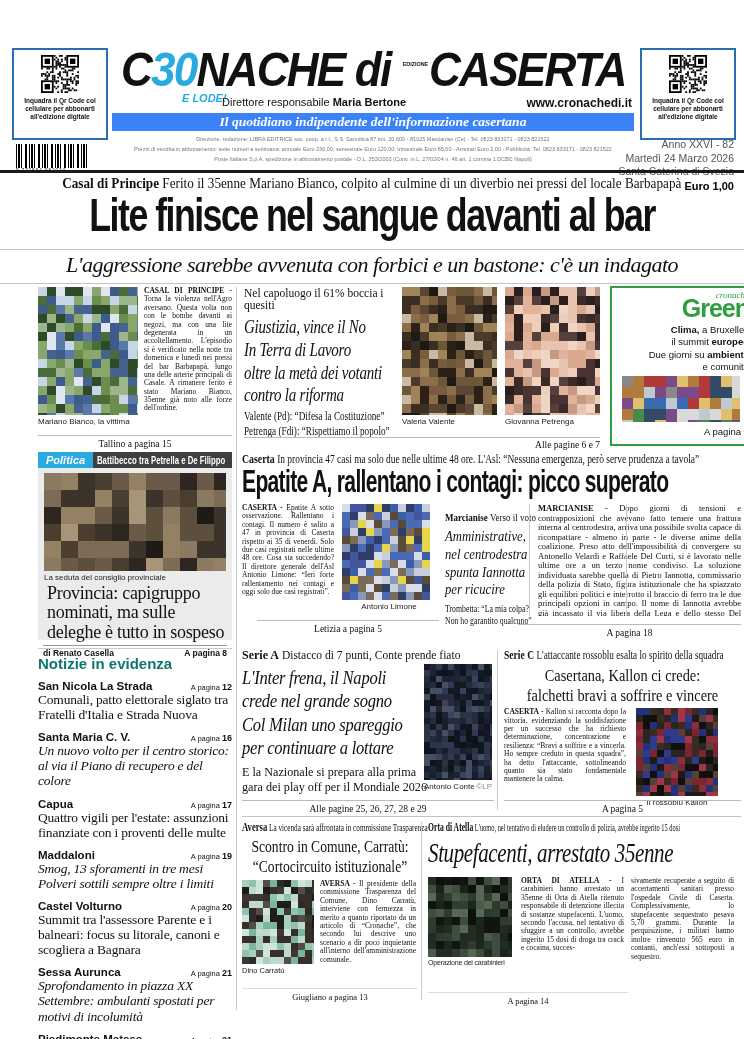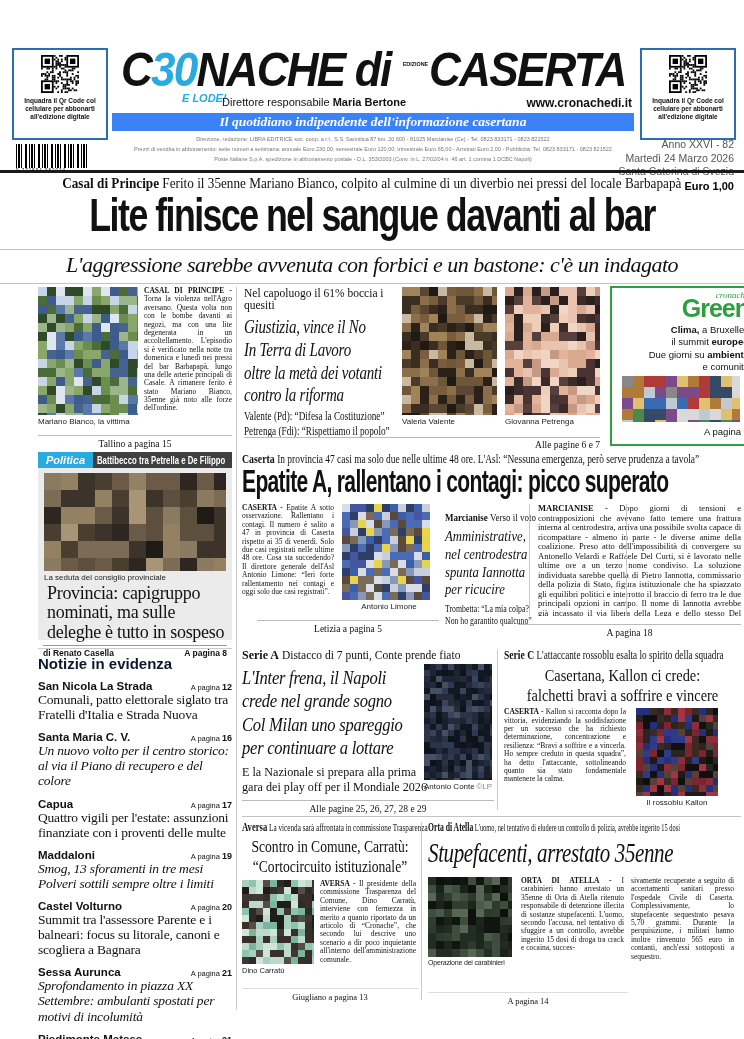--- a/index.html
+++ b/index.html
@@ -89,21 +89,21 @@
           font-size:31px;letter-spacing:-1px;white-space:nowrap;transform:scaleX(.68);transform-origin:0 0;}
   .epa-cols{position:absolute;left:0;top:52px;width:499px;height:112px;display:flex;}
   .mini-kick{font-size:10px;margin-top:8px;}
   .mini-hl{font-style:italic;font-size:15.5px;line-height:1.15;white-space:pre;
            transform:scaleX(.82);transform-origin:0 0;margin-top:4px;}
   .mini-sub{font-size:9.5px;line-height:1.25;white-space:pre;transform:scaleX(.82);transform-origin:0 0;margin-top:6px;}
   .epa-foot-l{position:absolute;left:15px;top:168px;width:182px;}
   .epa-foot-r{position:absolute;left:276px;top:172px;width:223px;}
   
   .not{position:absolute;left:38px;top:648px;width:194px;height:391px;border-top:1px solid #ccc;padding-top:6px;box-sizing:border-box;}
-  .not-h{font-family:"Liberation Sans",sans-serif;font-weight:bold;font-size:15px;color:#0f172a;margin-bottom:8px;}
+  .not-h{font-family:"Liberation Sans",sans-serif;font-weight:bold;font-size:15px;color:#0f766e;margin-bottom:8px;}
   .not-item{margin-bottom:9px;}
   .not-town-row{display:flex;justify-content:space-between;align-items:baseline;
                 font-family:"Liberation Sans",sans-serif;}
   .not-town{font-weight:bold;font-size:11.5px;}
   .not-page{font-size:7.5px;}
   .not-page b{font-size:9px;}
   .not-text{font-size:13.5px;line-height:1.12;letter-spacing:-.2px;}
   .not-text.it{font-style:italic;}
   
   .sa{position:absolute;left:242px;top:648px;width:252px;height:166px;}
@@ -1782,20 +1782,21 @@
               <rect x="42" y="84" width="7" height="7" fill="#a03545"></rect>
               <rect x="49" y="84" width="7" height="7" fill="#1e1a18"></rect>
               <rect x="56" y="84" width="7" height="7" fill="#1e1a18"></rect>
               <rect x="63" y="84" width="7" height="7" fill="#1e1a18"></rect>
               <rect x="70" y="84" width="7" height="7" fill="#a03545"></rect>
               <rect x="77" y="84" width="7" height="7" fill="#a03545"></rect>
             </svg></div>
         <div class="pcap" style="text-align:center">Il rossoblu Kallon</div>
       </div>
     </div>
+    <div class="foot sc-foot">A pagina 5</div>
   </div>
 
   <div class="hr" style="left:242px;top:816px;width:499px"></div>
 
   <div class="av">
     <div class="kick nowrap" style="font-size:10px"><span class="kscale" style="transform:scaleX(.72)"><b>Aversa</b><span> La vicenda sarà affrontata in commissione Trasparenza</span></span></div>
     <div class="av-hl" style="white-space: pre;">Scontro in Comune, Carratù:
 “Cortocircuito istituzionale”</div>
     <div class="av-cols">
       <div>

